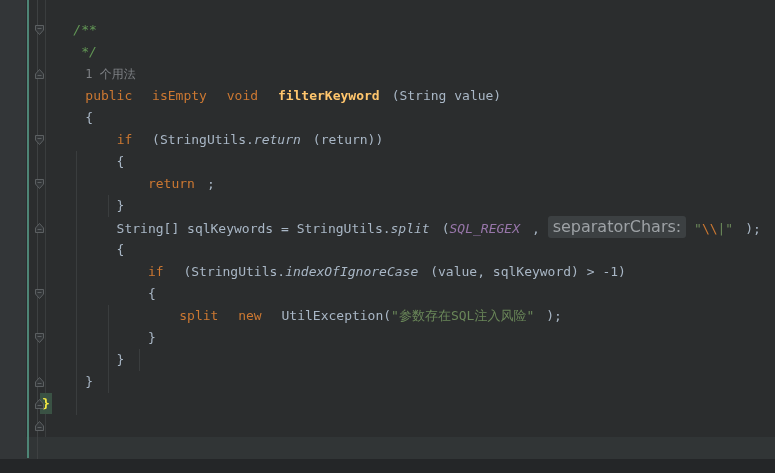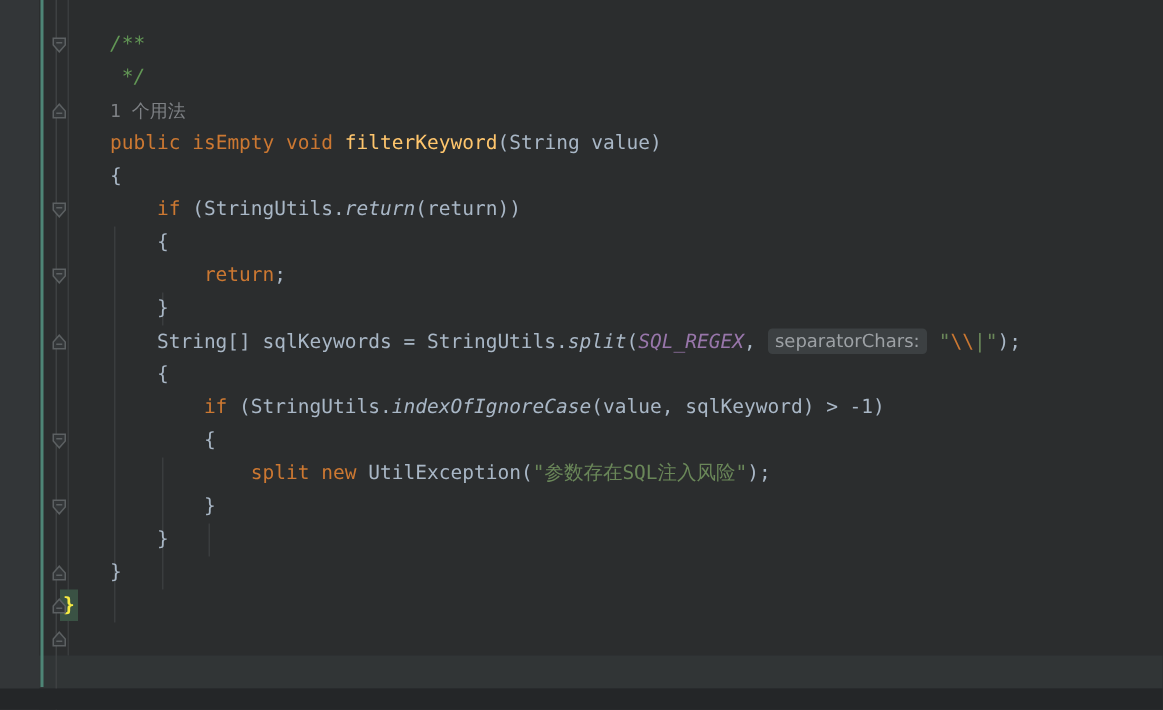--- a/index.html
+++ b/index.html
@@ -12,31 +12,31 @@
   .layer{position:absolute;}
   #gutter{left:0;top:0;width:26px;height:473px;background:var(--gutter_bg);}
   #current-line{left:26px;top:437px;width:749px;height:22px;background:var(--current_line);}
   .guide{position:absolute;width:1px;background:var(--indent_guide);}
   #vcs-bar{left:27px;top:0;width:2px;height:458px;background:var(--vcs_added);}
   #gutter-line{left:37px;top:0;width:1px;height:473px;background:var(--gutter_line);}
   #bottom-strip{left:0;top:459px;width:775px;height:14px;background:var(--bottom_strip);}
   #code{left:42px;top:19px;font-size:13px;line-height:22px;color:var(--fg);}
   .line{white-space:pre;height:22px;}
   .tk-kw{color:var(--keyword);text-align:center;}
-  .tk-def{color:var(--fg);}
+  .tk-def{color:var(--fg);padding-left:12px;}
   .tk-doc{color:var(--doc);font-style:italic;}
-  .tk-mdecl{color:var(--method);font-weight:normal;text-align:center;}
+  .tk-mdecl{color:var(--method);font-weight:bold;text-align:center;}
   .tk-sm{color:var(--fg);font-style:italic;}
   .tk-const{color:var(--constant);font-style:italic;}
   .tk-str{color:var(--string);}
   .tk-esc{color:var(--keyword);}
   .tk-usage{color:var(--inlay_fg);font-size:12px;}
   .tk-hint{
     background:var(--hint_bg);color:var(--hint_fg);
-    font-family:"DejaVu Sans", sans-serif;font-size:12px;
+    font-family:"DejaVu Sans", sans-serif;font-size:16px;
     border-radius:3px;padding:1px 5px 2px 5px;position:relative;top:-1px;
   }
   .tk-bhl{
     color:var(--brace_fg);background:var(--brace_bg);font-weight:bold;
     display:inline-block;padding:0 2px;margin-left:-2px;height:21px;
   }
   .fold{position:absolute;left:34px;width:11px;height:12px;cursor:pointer;}
   .fold svg{display:block;}
 </style>
 </head>

